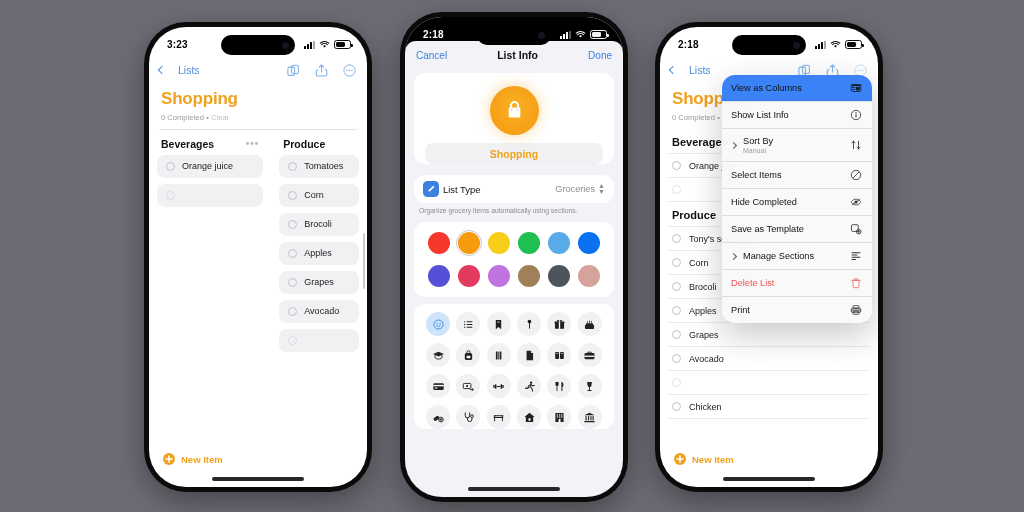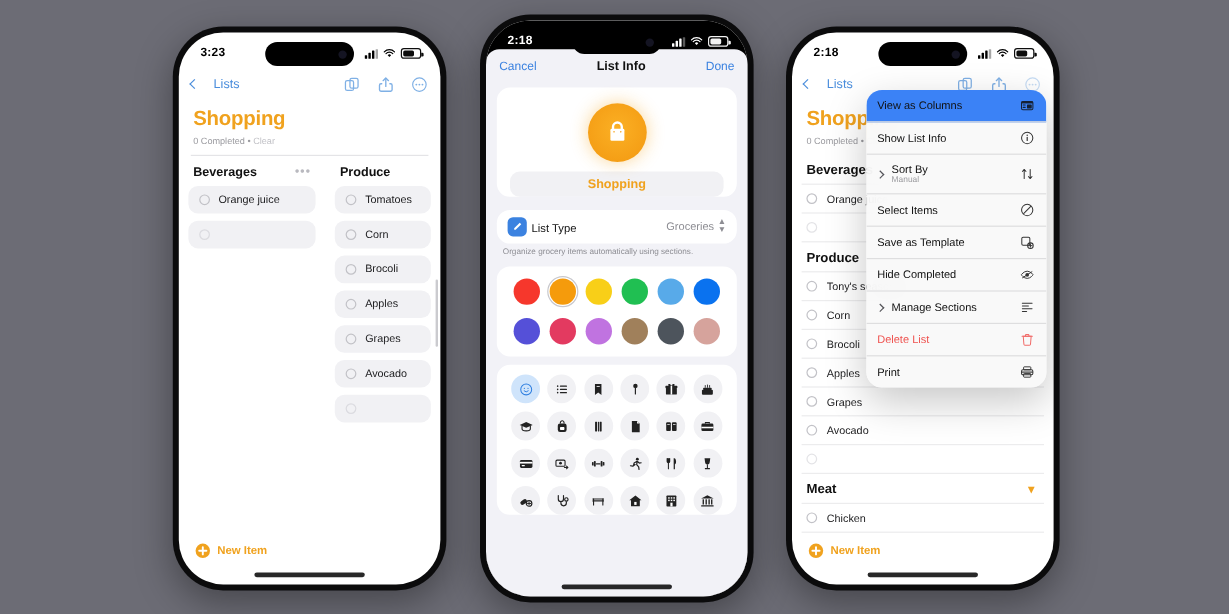--- a/index.html
+++ b/index.html
@@ -745,24 +745,20 @@
               <span>Grapes</span>
             </div>
             <div class="row-plain">
               <span class="circ"></span>
               <span>Avocado</span>
             </div>
             <div class="row-plain">
               <span class="circ faint"></span>
               <span></span>
             </div>
-            <div class="sec-head2">
-              <span>Meat</span>
-              <span class="chev-d">▾</span>
-            </div>
             <div class="row-plain">
               <span class="circ"></span>
               <span>Chicken</span>
             </div>
           </div>
       </div>
 
       <div class="ctx-menu" id="ctx-menu">
           <div class="ctx-item hl">
             <span class="ctx-label-wrap">
@@ -800,36 +796,36 @@
             <span class="ctx-label-wrap">
               <span>Select Items</span>
             </span>
             <svg class="ctx-ic" viewBox="0 0 24 24">
               <circle cx="12" cy="12" r="9.4" fill="none" stroke="currentColor" stroke-width="1.7"></circle>
               <path d="M5.6 18.4 18.4 5.6" stroke="currentColor" stroke-width="1.7"></path>
             </svg>
           </div>
           <div class="ctx-item">
             <span class="ctx-label-wrap">
+              <span>Hide Completed</span>
+            </span>
+            <svg class="ctx-ic" viewBox="0 0 24 24">
+              <path d="M2.2 12S6.2 6 12 6s9.8 6 9.8 6-4 6-9.8 6S2.2 12 2.2 12z" fill="none" stroke="currentColor" stroke-width="1.6"></path>
+              <circle cx="12" cy="12" r="3.1" fill="currentColor"></circle>
+              <path d="M3.6 17.4 20.4 6.6" stroke="currentColor" stroke-width="1.6"></path>
+            </svg>
+          </div>
+          <div class="ctx-item">
+            <span class="ctx-label-wrap">
               <span>Save as Template</span>
             </span>
             <svg class="ctx-ic" viewBox="0 0 24 24">
               <rect x="3" y="3.4" width="13.4" height="13.4" rx="2.2" fill="none" stroke="currentColor" stroke-width="1.7"></rect>
               <circle cx="17.4" cy="17.4" r="4.6" fill="none" stroke="currentColor" stroke-width="1.7"></circle>
               <path d="M17.4 14.8v5.2m-2.6-2.6h5.2" stroke="currentColor" stroke-width="1.6" stroke-linecap="round"></path>
-            </svg>
-          </div>
-          <div class="ctx-item">
-            <span class="ctx-label-wrap">
-              <span>Hide Completed</span>
-            </span>
-            <svg class="ctx-ic" viewBox="0 0 24 24">
-              <path d="M2.2 12S6.2 6 12 6s9.8 6 9.8 6-4 6-9.8 6S2.2 12 2.2 12z" fill="none" stroke="currentColor" stroke-width="1.6"></path>
-              <circle cx="12" cy="12" r="3.1" fill="currentColor"></circle>
-              <path d="M3.6 17.4 20.4 6.6" stroke="currentColor" stroke-width="1.6"></path>
             </svg>
           </div>
           <div class="ctx-item">
             <span class="ctx-chev"></span>
             <span class="ctx-label-wrap">
               <span>Manage Sections</span>
             </span>
             <svg class="ctx-ic" viewBox="0 0 24 24">
               <g fill="currentColor">
                 <rect x="3" y="4.4" width="18" height="1.9" rx=".8"></rect>

